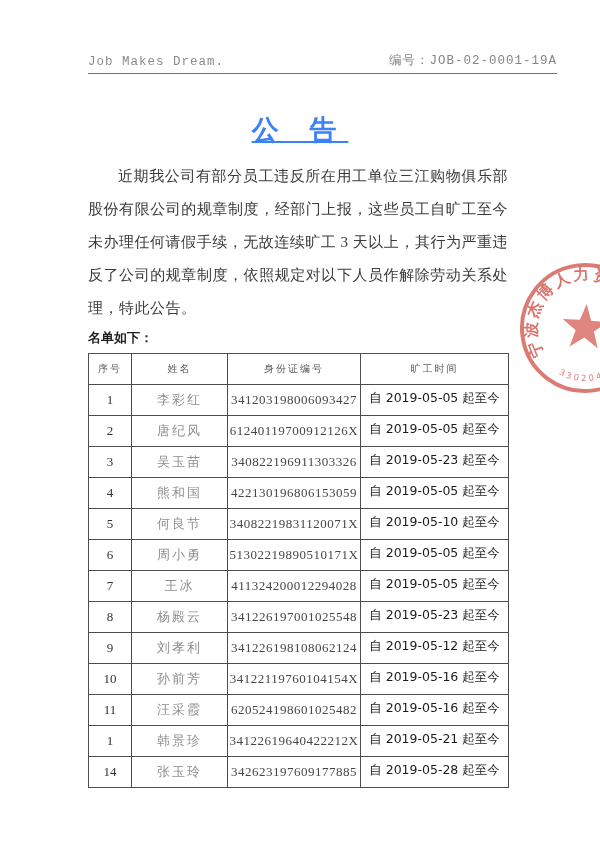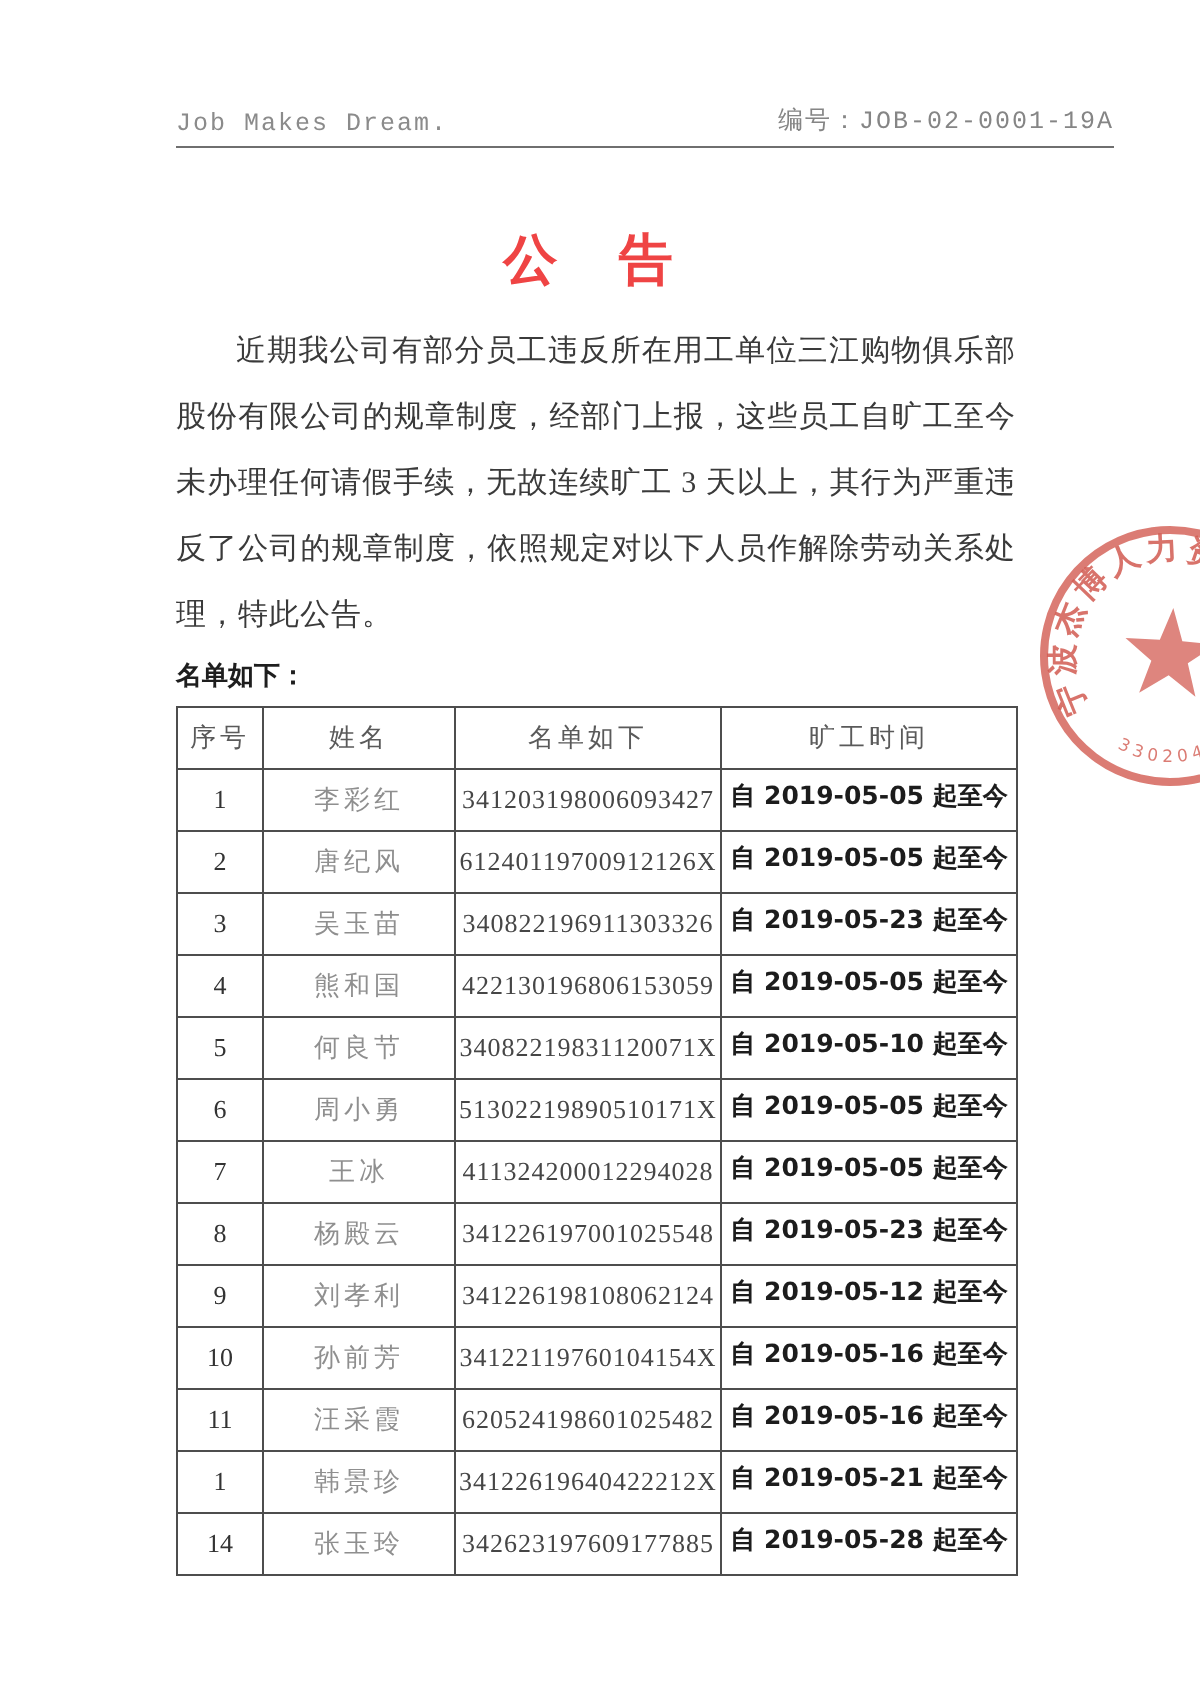--- a/index.html
+++ b/index.html
@@ -21,22 +21,23 @@
     font-size:12.5px;color:#8b8b8b;letter-spacing:1px;
     border-bottom:1.5px solid #6f6f6f;
     padding-bottom:4px;
   }
   .doc-header .doc-no{color:#858585;}
 
   
   .notice-title{
     margin:38px 0 0 0;
     text-align:center;
-    font-size:27px;font-weight:bold;color:#ef4444;
+    font-size:27px;font-weight:bold;color:#3b82f6;
     letter-spacing:12px;
+    text-decoration:underline;
   }
 
   
   .notice-body{
     margin:12px 84px 0 88px;
     width:420px;
     font-size:15px;line-height:33px;
     text-align:justify;text-indent:2em;
     color:#3a3a3a;
     letter-spacing:0.5px;
@@ -56,29 +57,29 @@
     width:420px;
   }
   .notice-table th,.notice-table td{
     border:1px solid #4d4d4d;
     height:30px;
     text-align:center;vertical-align:middle;
     padding:0;
     overflow:hidden;white-space:nowrap;
   }
   .notice-table th{
-    font-weight:normal;font-size:13px;color:#5a5a5a;
+    font-weight:normal;font-size:10px;color:#5a5a5a;
     letter-spacing:2px;
   }
   .notice-table td.cell-seq{font-size:13px;color:#333;}
   .notice-table td.cell-name{font-size:13px;color:#8f8f8f;letter-spacing:2px;}
   .notice-table td.cell-id{font-size:13px;color:#464646;letter-spacing:0.5px;}
   .notice-table td.cell-period{
     font-family:"DejaVu Sans","Liberation Sans",sans-serif;
-    font-size:12.5px;font-weight:bold;color:#1c1c1c;
+    font-size:12.5px;font-weight:normal;color:#1c1c1c;
   }
   .notice-table td.cell-period span{display:inline-block;transform:translateY(-2px);}
 
   
   .seal{
     position:absolute;left:510px;top:253px;width:150px;height:150px;
     pointer-events:none;
     opacity:0.82;
     mix-blend-mode:multiply;
   }
@@ -103,21 +104,21 @@
     <colgroup>
       <col style="width:43px">
         <col style="width:96px">
         <col style="width:133px">
         <col style="width:148px">
     </colgroup>
     <thead>
       <tr>
           <th>序号</th>
           <th>姓名</th>
-          <th>名单如下</th>
+          <th>身份证编号</th>
           <th>旷工时间</th>
         </tr>
     </thead>
     <tbody>
         <tr>
           <td class="cell-seq">1</td>
           <td class="cell-name">李彩红</td>
           <td class="cell-id">341203198006093427</td>
           <td class="cell-period"><span>自 2019-05-05 起至今</span></td>
         </tr>

